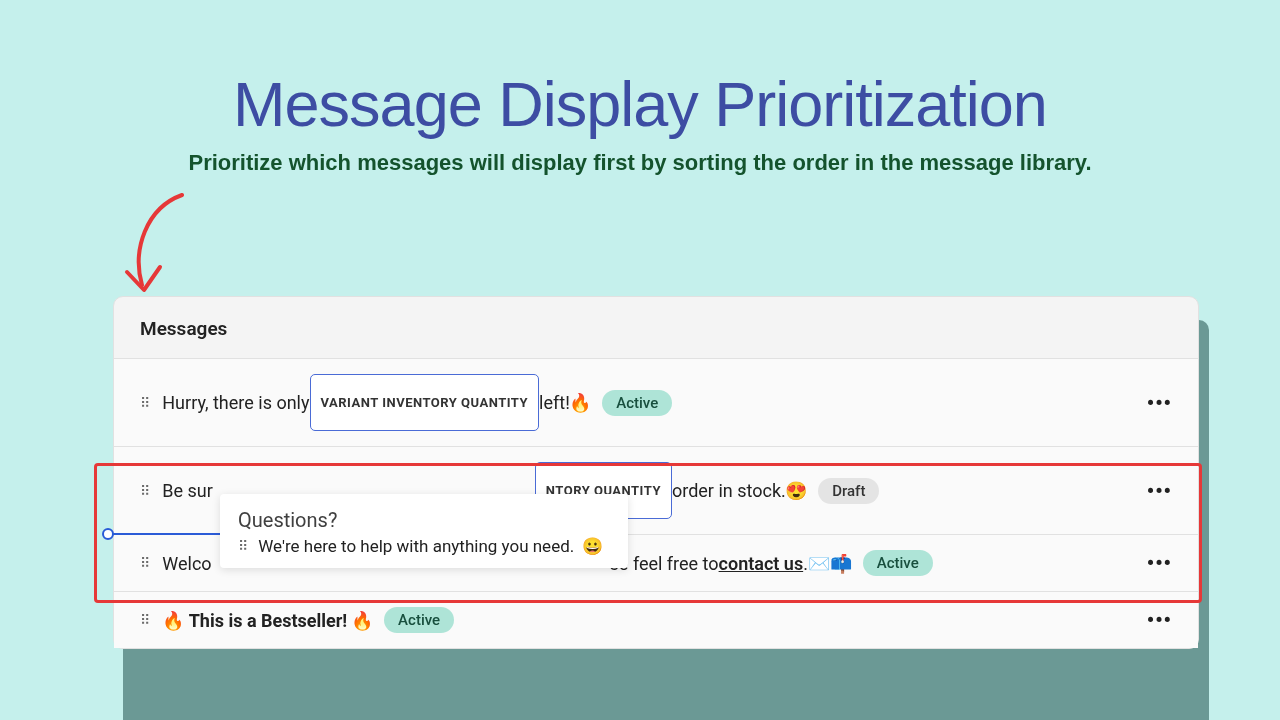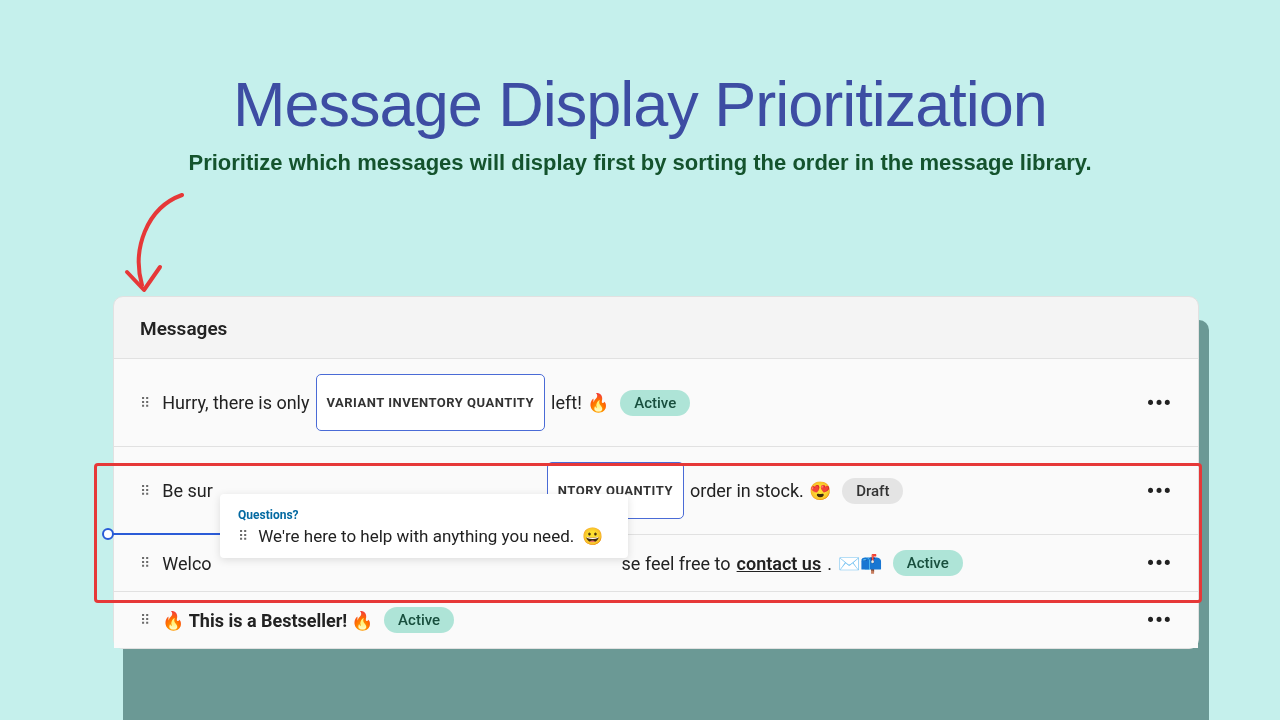--- a/index.html
+++ b/index.html
@@ -79,21 +79,20 @@
       line-height: 1;
       margin-right: 2px;
       user-select: none;
       cursor: grab;
     }
     .msg-text {
       font-size: 18px;
       color: #222;
       display: flex;
       align-items: center;
-      gap: 6px;
       flex-wrap: wrap;
     }
     .var-tag {
       display: inline-block;
       border: 1px solid #4a6bd6;
       border-radius: 5px;
       padding: 20px 10px;
       font-size: 13px;
       font-weight: 700;
       letter-spacing: 0.5px;
@@ -169,23 +168,23 @@
       position: absolute;
       left: 220px;
       top: 494px;
       width: 408px;
       background: #fff;
       border-radius: 4px;
       box-shadow: 0 2px 8px rgba(0,0,0,0.12);
       padding: 14px 18px 12px;
     }
     .floating-card .fc-title {
-      font-size: 12px;
-      font-weight: 700;
-      color: #0369a1;
+      font-size: 20px;
+      font-weight: 400;
+      color: #404040;
     }
     .floating-card .fc-line {
       display: flex;
       align-items: center;
       gap: 8px;
       margin-top: 4px;
       font-size: 17px;
       color: #222;
     }
     .floating-card .fc-contact {

